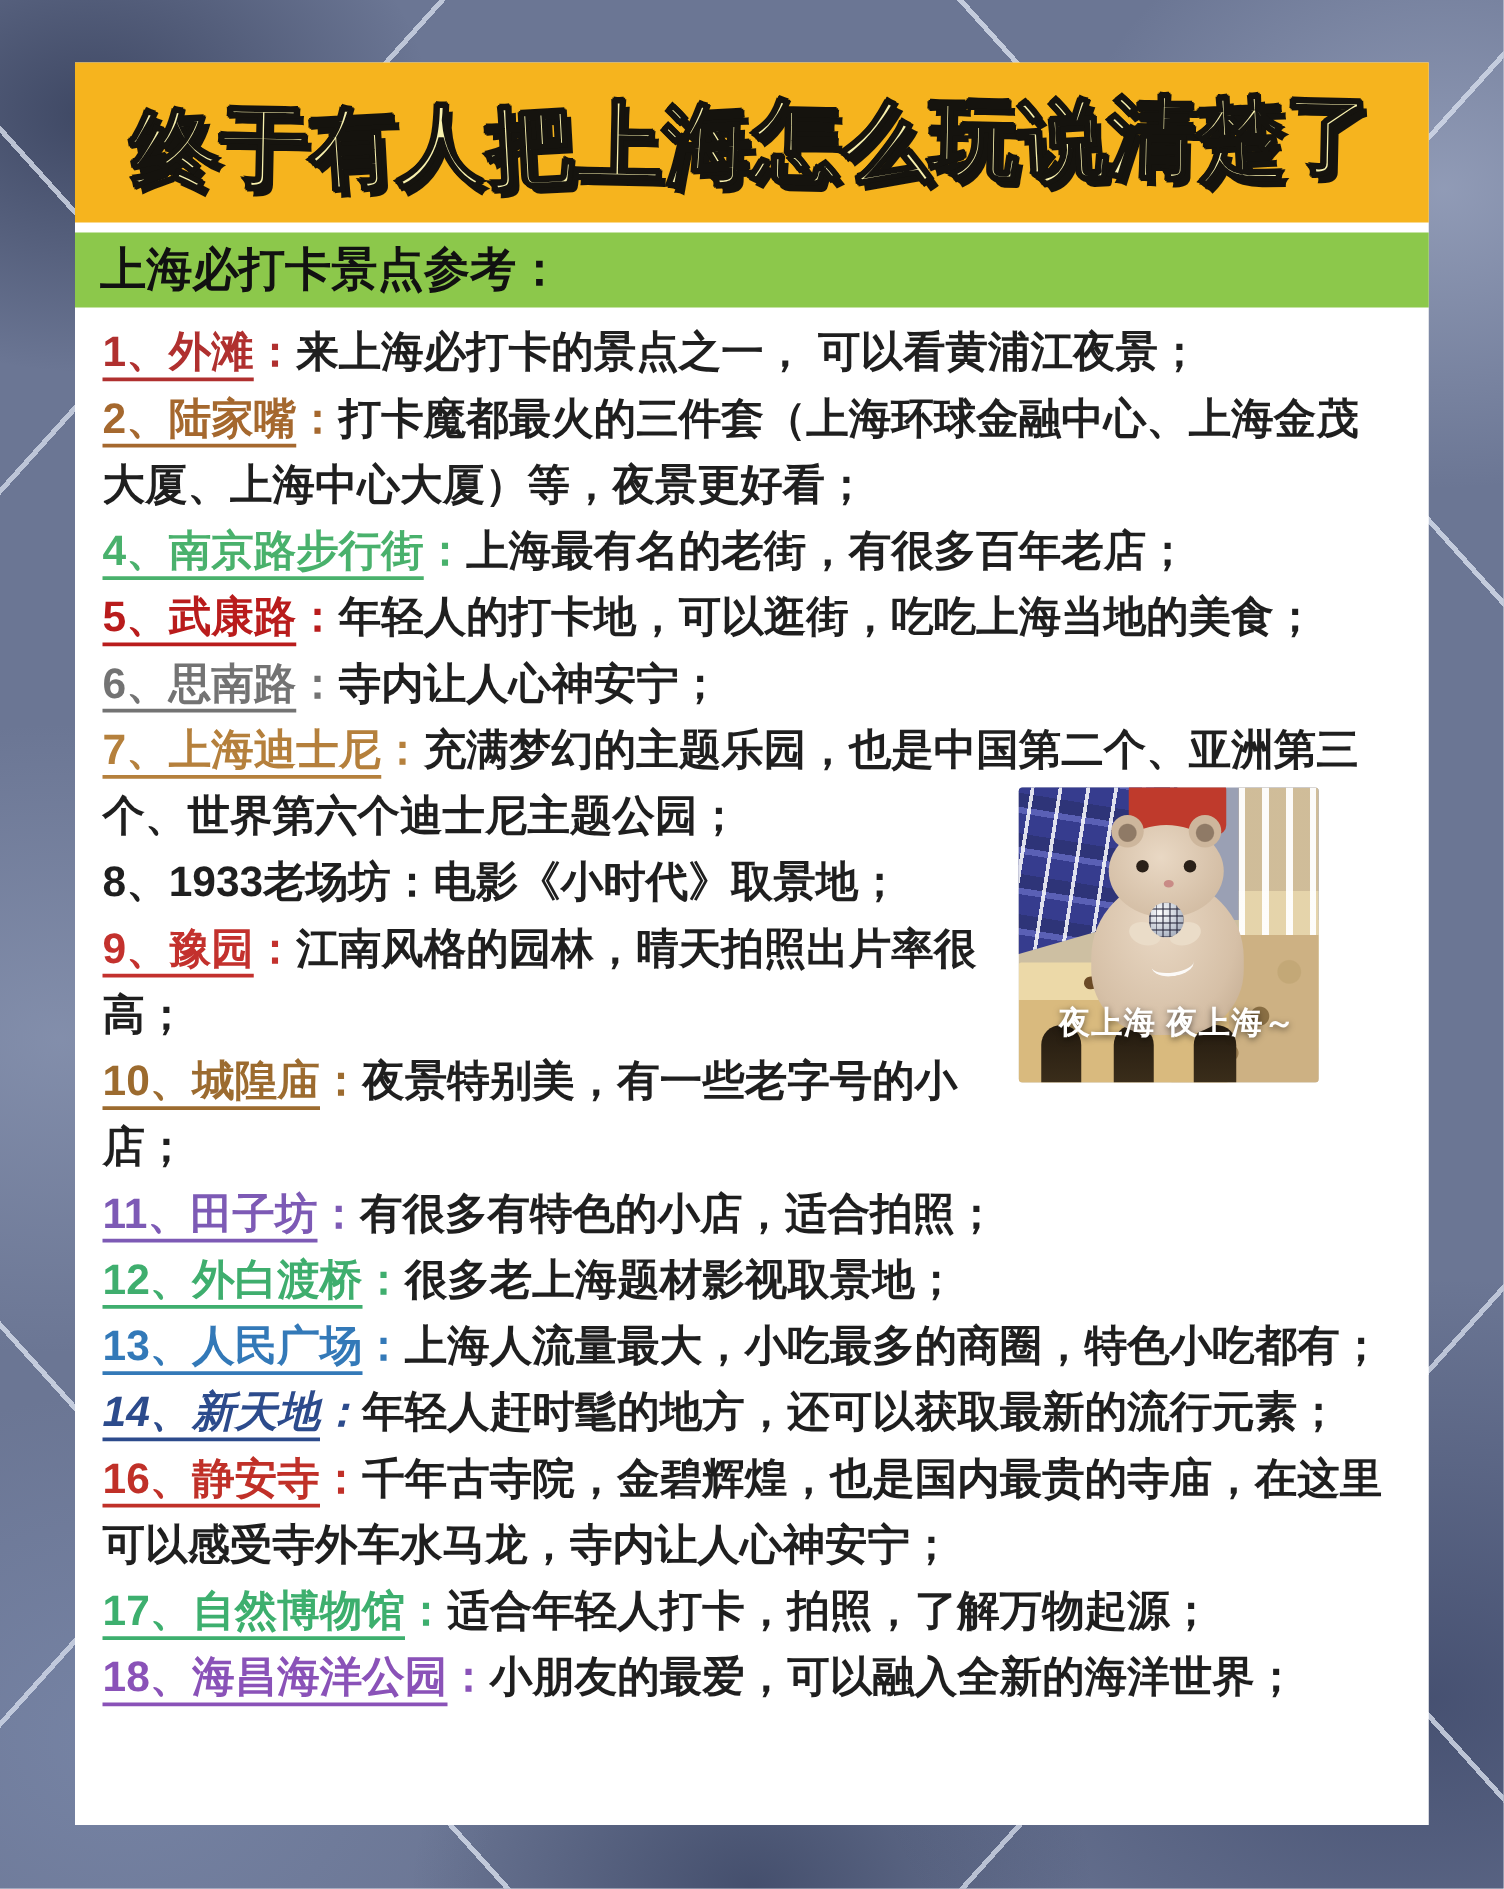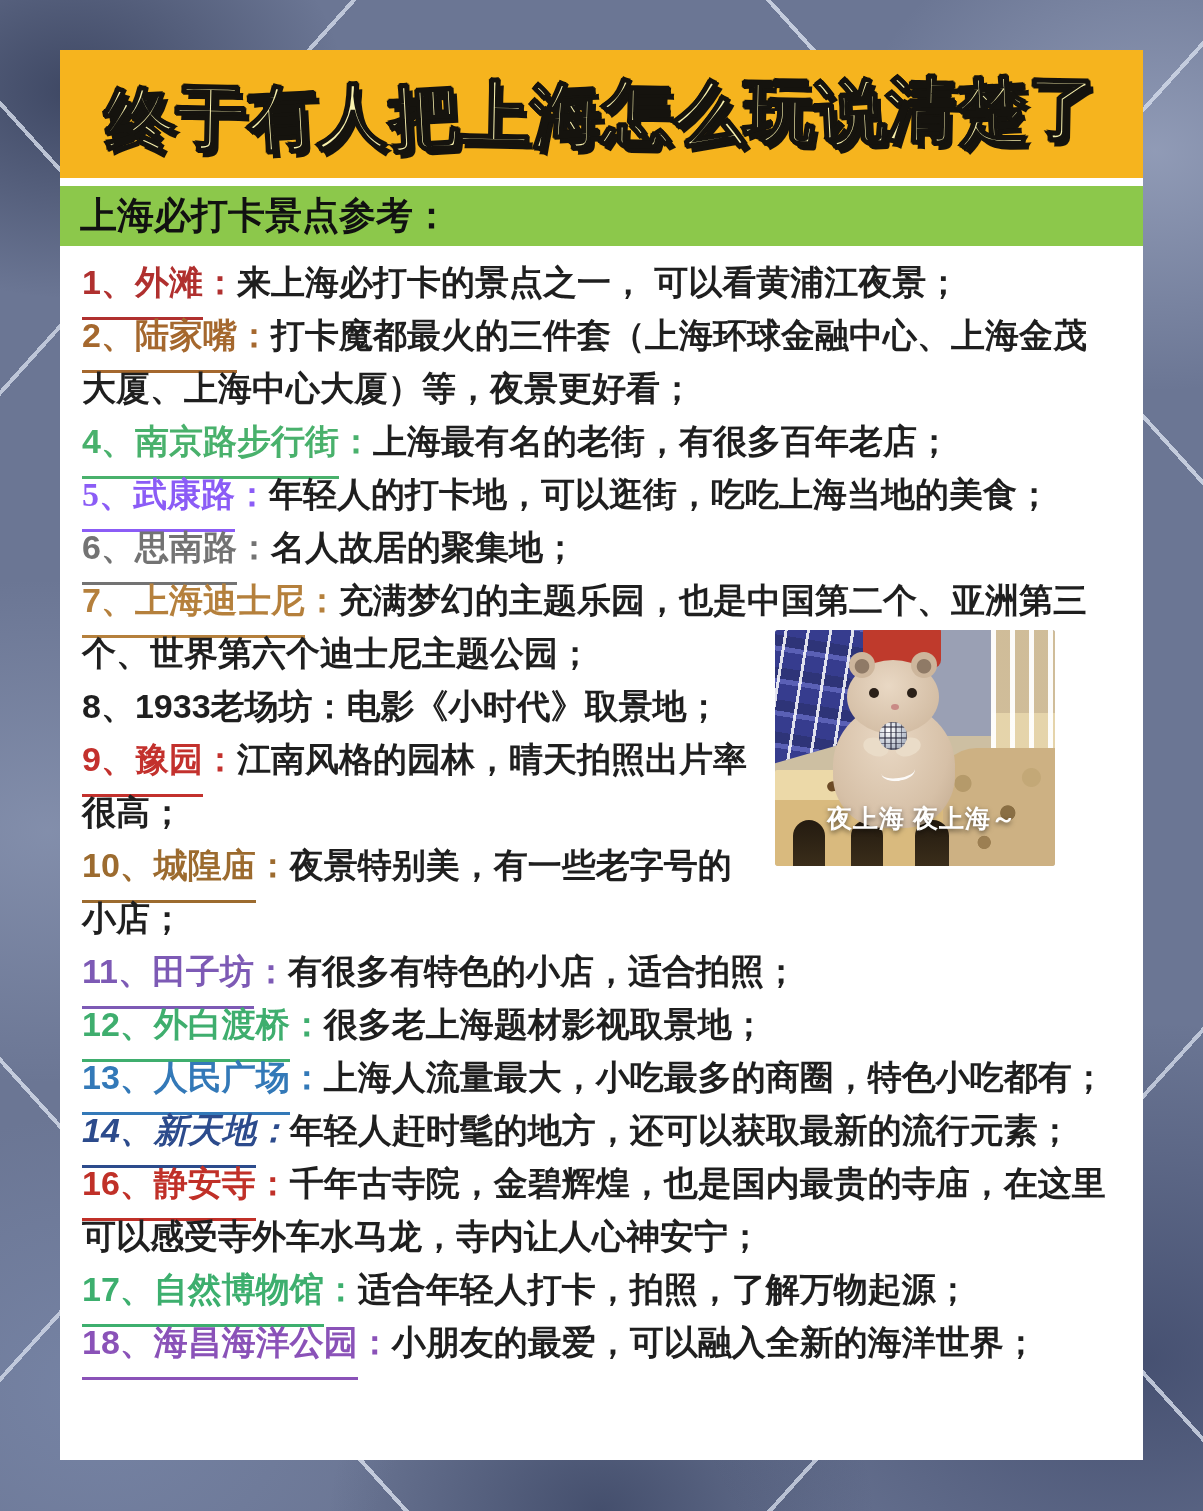--- a/index.html
+++ b/index.html
@@ -45,28 +45,27 @@
     margin-top:8px;height:60px;background:#8cc84b;display:flex;align-items:center;
     padding-left:20px;
   }
   .banner-green .label{font-size:37px;font-weight:700;color:#111;}
   
   .content{
     padding:10px 30px 0 22px;font-size:34px;line-height:53px;font-weight:700;color:#1f1f1f;
   }
   .item{display:block;}
   .prefix{font-weight:700;}
-  .prefix .uline{border-bottom:3px solid currentColor;padding-bottom:16px;}
+  .prefix .uline{border-bottom:3px solid currentColor;padding-bottom:1px;}
   .desc{color:#1f1f1f;}
   
   .meme{
     float:right;width:240px;height:236px;margin:-50px 58px -24px 14px;
     position:relative;overflow:hidden;border-radius:3px;
     background:linear-gradient(#9aa0b4 0 45%, #cdbfa2 45% 100%);
-    padding-left:40px;
   }
   .m-ramp{
     position:absolute;left:-22px;top:-14px;width:160px;height:128px;transform:rotate(-16deg);
     background:
       repeating-linear-gradient(115deg, rgba(255,255,255,.85) 0 3px, rgba(255,255,255,0) 3px 22px),
       repeating-linear-gradient(25deg, #363c8e 0 16px, #5a60b5 16px 21px, #2e3478 21px 32px);
   }
   .m-roof{position:absolute;left:88px;top:-6px;width:78px;height:44px;background:#bf3a2c;border-radius:8px;}
   .m-bars{
     position:absolute;right:0;top:0;width:64px;height:208px;
@@ -158,22 +157,22 @@
 
     <div class="banner-green">
       <span class="label">上海必打卡景点参考：</span>
     </div>
 
     <div class="content">
 
       <div class="item"><span class="prefix" style="color: rgb(176, 48, 47);"><span class="uline">1、外滩</span><span>：</span></span><span class="desc">来上海必打卡的景点之一， 可以看黄浦江夜景；</span></div>
         <div class="item"><span class="prefix" style="color: rgb(165, 104, 46);"><span class="uline">2、陆家嘴</span><span>：</span></span><span class="desc">打卡魔都最火的三件套（上海环球金融中心、上海金茂大厦、上海中心大厦）等，夜景更好看；</span></div>
         <div class="item"><span class="prefix" style="color: rgb(73, 177, 108);"><span class="uline">4、南京路步行街</span><span>：</span></span><span class="desc">上海最有名的老街，有很多百年老店；</span></div>
-        <div class="item"><span class="prefix" style="color: #8b5cf6; font-family: Liberation Serif, serif;"><span class="uline">5、武康路</span><span>：</span></span><span class="desc">年轻人的打卡地，可以逛街，吃吃上海当地的美食；</span></div>
-        <div class="item"><span class="prefix" style="color: #737373;"><span class="uline">6、思南路</span><span>：</span></span><span class="desc">名人故居的聚集地；</span></div>
+        <div class="item"><span class="prefix" style="color: #b91c1c;"><span class="uline">5、武康路</span><span>：</span></span><span class="desc">年轻人的打卡地，可以逛街，吃吃上海当地的美食；</span></div>
+        <div class="item"><span class="prefix" style="color: #737373;"><span class="uline">6、思南路</span><span>：</span></span><span class="desc">寺内让人心神安宁；</span></div>
         <div class="item"><span class="prefix" style="color: rgb(181, 128, 60);"><span class="uline">7、上海迪士尼</span><span>：</span></span><span class="desc">充满梦幻的主题乐园，也是中国第二个、亚洲第三个、世界第六个迪士尼主题公园；</span></div>
         <div class="meme">
         <div class="m-ramp"></div>
         <div class="m-roof"></div>
         <div class="m-bars"></div>
         <div class="m-bedding"></div>
         <div class="m-box">
           <div class="hole h1"></div>
           <div class="hole h2"></div>
           <div class="hole h3"></div>

